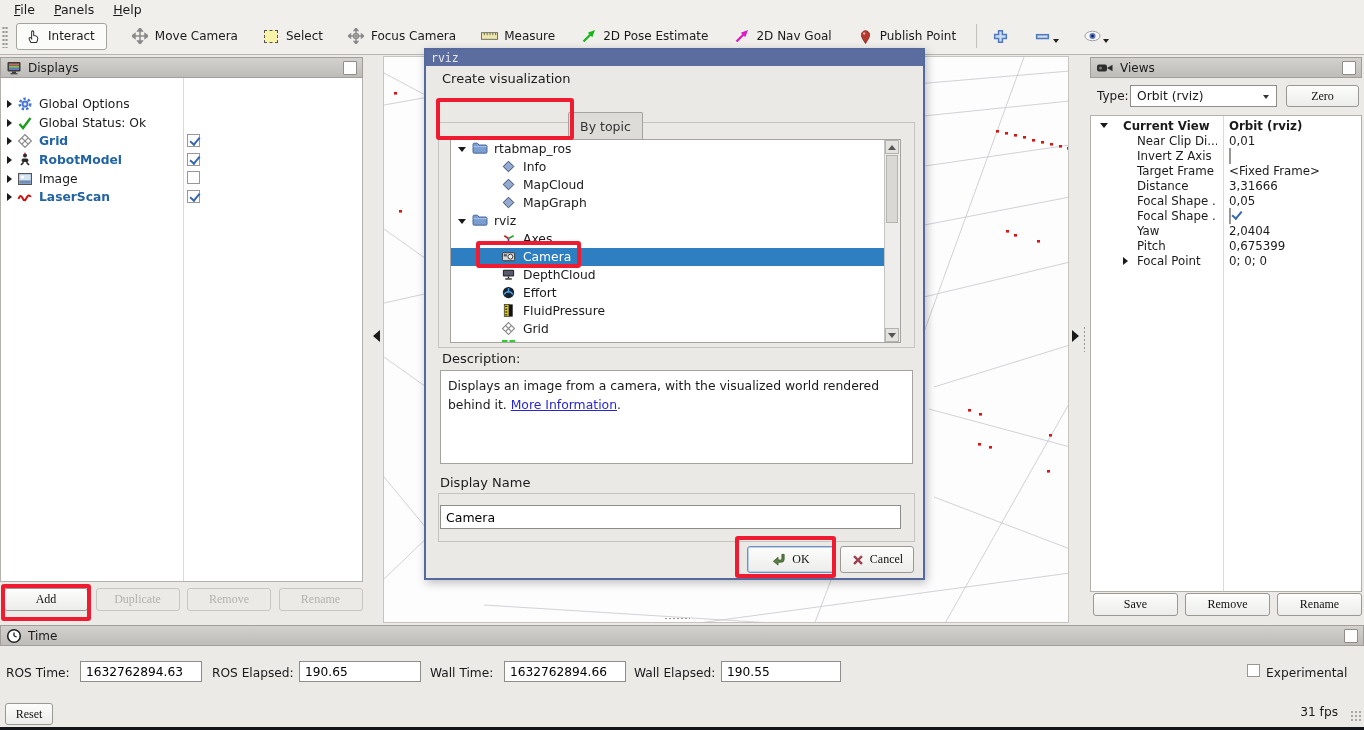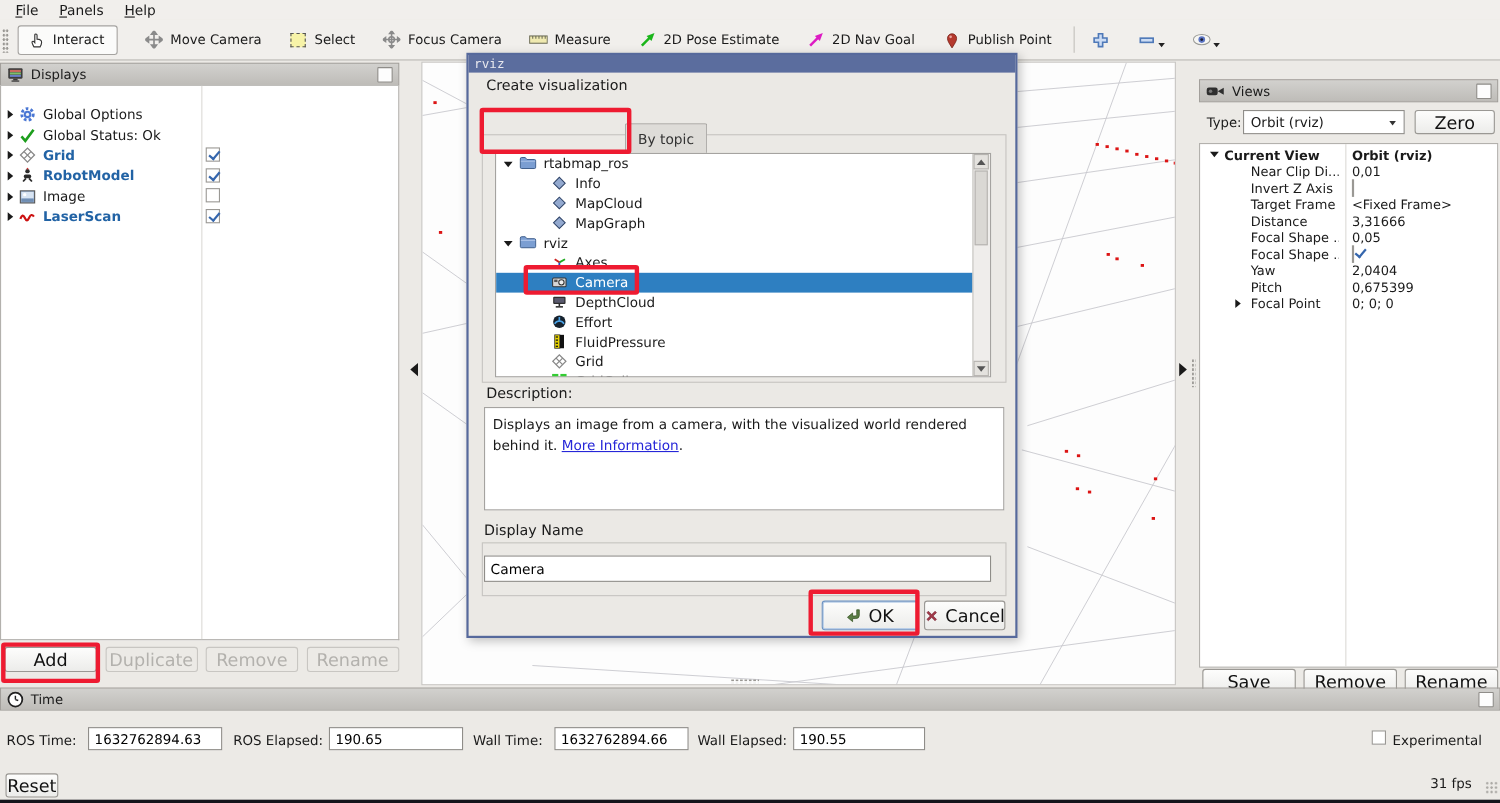--- a/index.html
+++ b/index.html
@@ -21,21 +21,21 @@
   .ticon{display:inline-flex;width:17px;height:17px;align-items:center;justify-content:center;}
   .tsep{width:1px;height:24px;background:#c2c0bc;margin-left:-5px;}
   .caret{width:0;height:0;border-top:4px solid #222;border-left:3.5px solid transparent;
          border-right:3.5px solid transparent;align-self:flex-end;margin:0 0 2px -4px;}
   
   .panel-header{height:21px;background:linear-gradient(#d2d1ce,#bebcb8);border:1px solid #a29f9b;
                 display:flex;align-items:center;gap:6px;padding:0 5px;font-size:12px;box-sizing:border-box;}
   .dock-btn{width:12px;height:12px;background:#fdfdfd;border:1px solid #8f8d89;margin-left:auto;border-radius:1px;}
   .btn{display:inline-flex;align-items:center;justify-content:center;gap:5px;
        background:linear-gradient(#fdfdfc,#ececea);border:1px solid #9a9894;border-radius:3px;
-       font-size:16px;color:#111;box-sizing:border-box;}
+       font-size:12px;color:#111;box-sizing:border-box;font-family:Liberation Serif, serif;}
   .btn.disabled{color:#b3b1ad;border-color:#c8c6c2;background:#eceae6;}
   
   .displays{position:absolute;left:0;top:57px;width:373px;height:566px;}
   .displays .body{position:absolute;left:0;top:21px;width:363px;height:504px;background:#fff;
                   border:1px solid #b3b1ad;border-top:none;box-sizing:border-box;padding-top:17px;}
   .col-sep{position:absolute;left:182px;top:0;bottom:0;width:1px;background:#dcdad6;}
   .lrow{position:relative;height:18.6px;display:flex;align-items:center;padding-left:4px;}
   .arr-r{width:0;height:0;border-left:5px solid #1a1a1a;border-top:4px solid transparent;
          border-bottom:4px solid transparent;margin:0 5px 0 2px;flex:none;}
   .arr-d{width:0;height:0;border-top:5px solid #1a1a1a;border-left:4px solid transparent;
@@ -92,32 +92,32 @@
   .link{color:var(--link,#2626d8);text-decoration:underline;}
   .dn-label{position:absolute;left:14px;top:425px;font-size:13px;}
   .dn-frame{position:absolute;left:12px;top:443px;width:477px;height:49px;border:1px solid #c6c4c0;box-sizing:border-box;}
   .dn-input{position:absolute;left:14px;top:455px;width:461px;height:24px;background:#fff;
             border:1px solid #8f8d89;box-sizing:border-box;font-size:12.5px;padding:2px 5px;
             font-family:"DejaVu Sans","Liberation Sans",sans-serif;}
   .ok-btn{position:absolute;left:321px;top:496px;width:88px;height:27px;border-color:#6c93c4;
           box-shadow:inset 0 0 0 1px #b9cee8;}
   .cancel-btn{position:absolute;left:414px;top:496px;width:74px;height:27px;}
   
-  .views{position:absolute;left:1090px;top:72px;width:224px;height:566px;}
+  .views{position:absolute;left:1090px;top:57px;width:224px;height:566px;}
   .views .typerow{position:absolute;left:0;top:27px;width:274px;height:24px;display:flex;align-items:center;}
   .combo{position:absolute;left:40px;top:1px;width:147px;height:22px;background:#fff;border:1px solid #8f8d89;
          box-sizing:border-box;display:flex;align-items:center;padding-left:6px;font-size:12.3px;}
   .combo .caret{position:absolute;right:7px;top:9px;border-top-color:#333;}
   .zero-btn{position:absolute;left:196px;top:1px;width:73px;height:22px;}
   .views .body{position:absolute;left:0;top:58px;width:272px;height:477px;background:#fff;
                border:1px solid #b3b1ad;box-sizing:border-box;padding-top:2px;}
   .views .col-sep{left:132px;}
   .vrow{height:15px;display:flex;align-items:center;font-size:11.8px;position:relative;}
   .vlabel{width:126px;flex:none;padding-left:46px;box-sizing:border-box;white-space:nowrap;overflow:hidden;}
-  .vrow.head .vlabel{padding-left:22px;font-weight:bold;}
+  .vrow.head .vlabel{padding-left:32px;font-weight:bold;}
   .vvalue{padding-left:12px;white-space:nowrap;}
   .vrow.head .vvalue{font-weight:bold;}
   .vrow .arr-d{position:absolute;left:8px;top:5px;}
   .vrow .arr-r{position:absolute;left:30px;top:3.5px;}
   .views .btnrow{position:absolute;left:3px;top:536px;display:flex;gap:7px;}
   .views .btnrow .btn{width:85px;height:23px;}
   
   .timepanel{position:absolute;left:0;top:625px;width:1364px;height:75px;}
   .timepanel .panel-header{width:1364px;}
   .tfield-label{position:absolute;top:41px;font-size:12.2px;}

